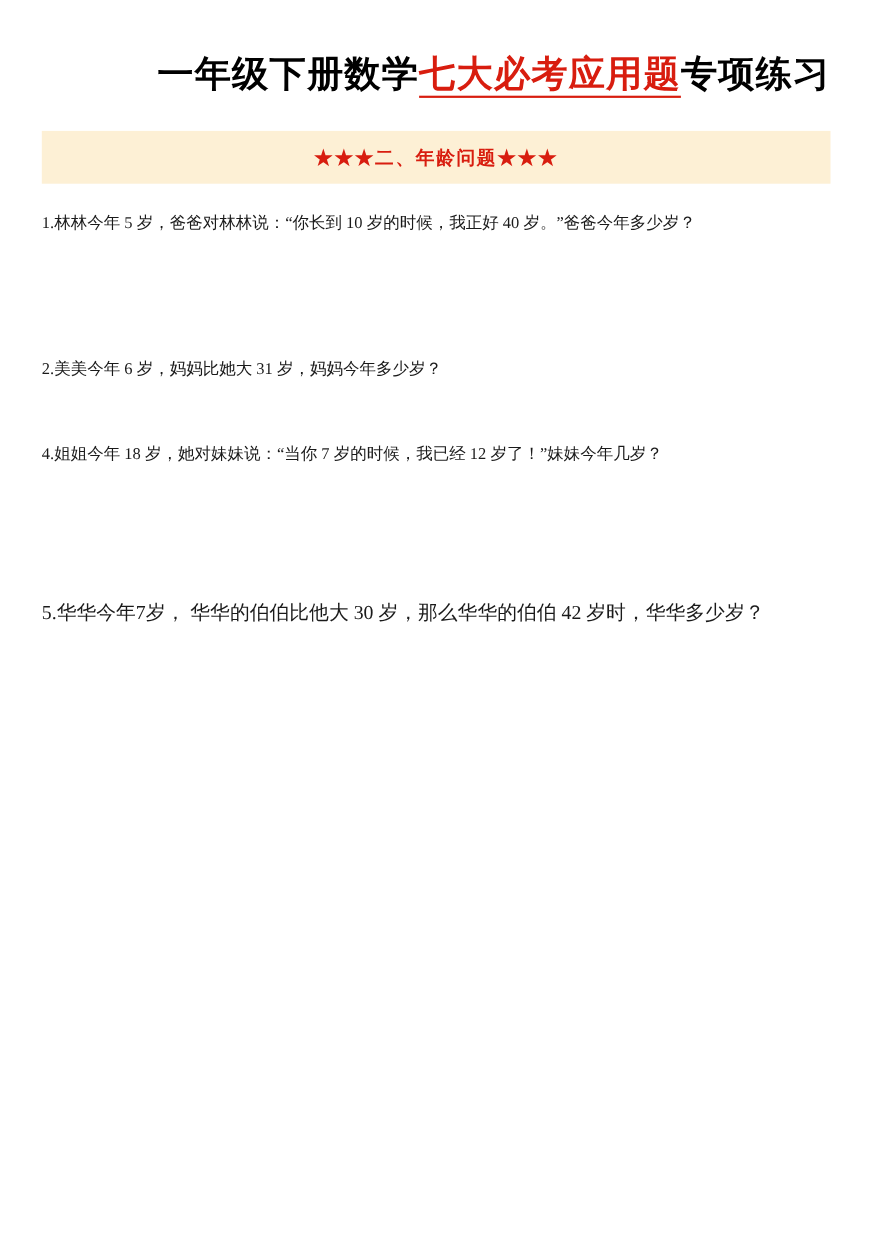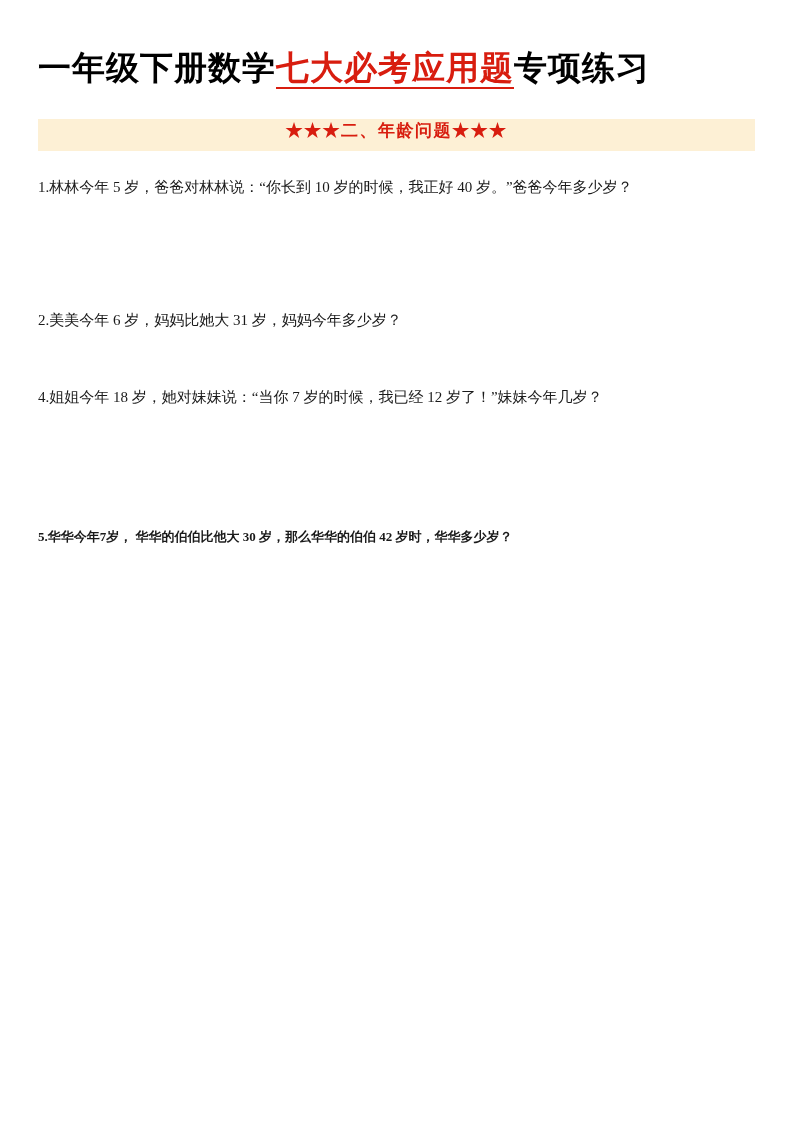--- a/index.html
+++ b/index.html
@@ -19,44 +19,44 @@
     position: relative;
     width: 793px;
     height: 1122px;
     box-sizing: border-box;
     padding: 0 38px;
   }
 
   
   .title {
     margin-top: 48px;
-    text-align: left;
+    text-align: right;
     font-size: 33px;
     font-weight: bold;
     letter-spacing: 1px;
     line-height: 1.25;
     white-space: nowrap;
     font-family: "Liberation Serif", "DejaVu Serif", serif;
   }
   .title .black {
     color: #000000;
   }
   .title .red {
     color: #d81d0f;
     border-bottom: 2px solid #d81d0f;
     padding-bottom: 1px;
   }
 
   
   .banner {
     margin: 30px 0 0 0;
     background: #fdf0d5;
-    height: 32px;
+    height: 48px;
     display: flex;
-    align-items: flex-start;
+    align-items: center;
     justify-content: center;
   }
   .banner-text {
     color: #d81d0f;
     font-size: 17px;
     font-weight: bold;
     letter-spacing: 1.5px;
     font-family: "Liberation Serif", "DejaVu Serif", serif;
   }
 
@@ -70,22 +70,22 @@
     color: #1a1a1a;
     text-align: justify;
     font-family: "Liberation Serif", "DejaVu Serif", serif;
   }
   .q.q1 { margin-top: 4px; }
   .q.q2 { margin-top: 103px; }
   .q.q3 { margin-top: 106px; }
   .q.q4 { margin-top: 48px; }
   .q.q5 {
     margin-top: 112px;
-    font-weight: bold;
-    font-size: 13px;
+    font-weight: normal;
+    font-size: 18px;
   }
 </style>
 </head>
 <body>
 
 <div class="page">
 
   <h1 class="title">
     <span class="black">一年级下册数学</span><span class="red">七大必考应用题</span><span class="black">专项练习</span>
   </h1>

